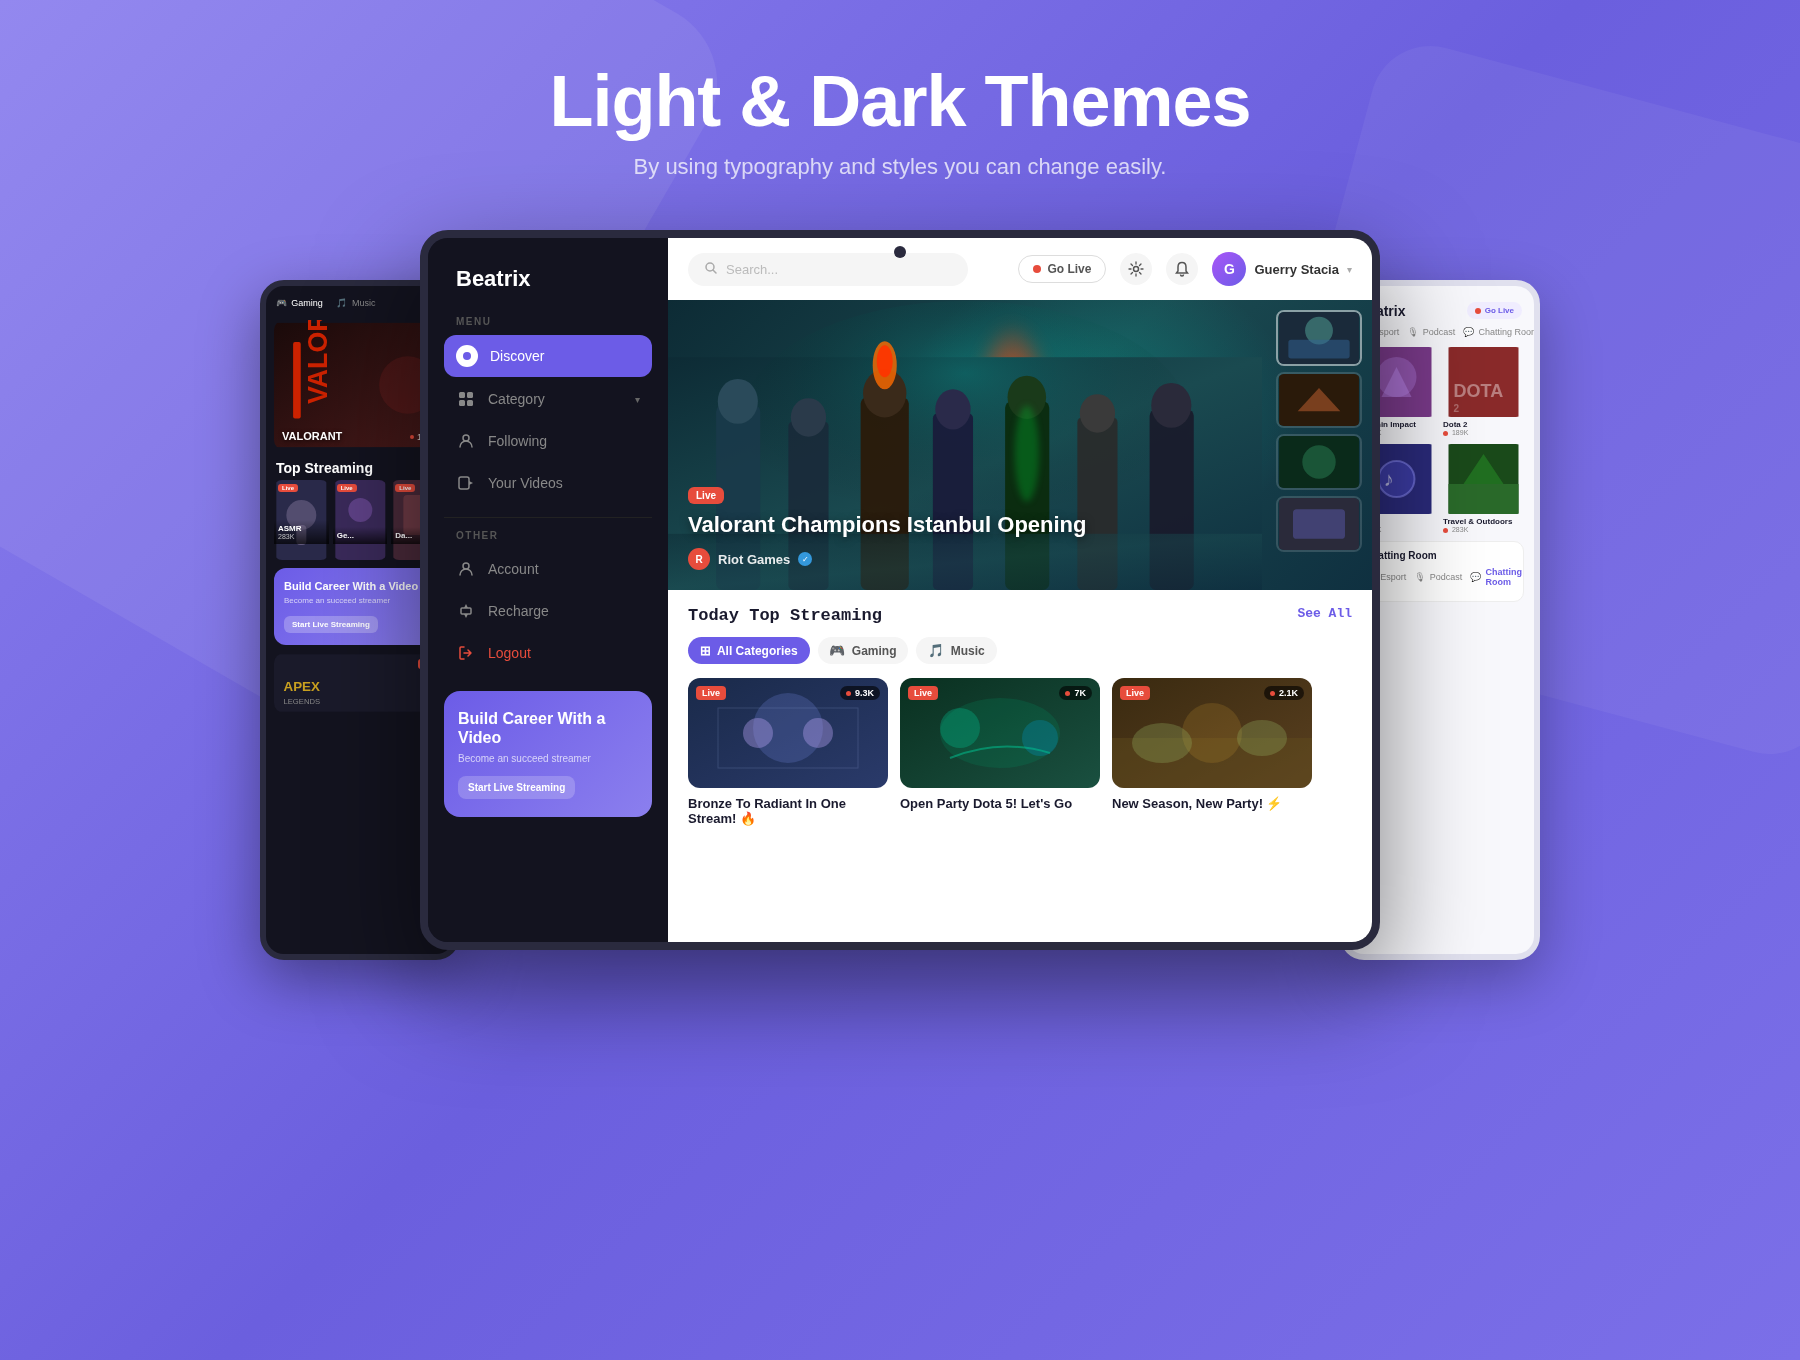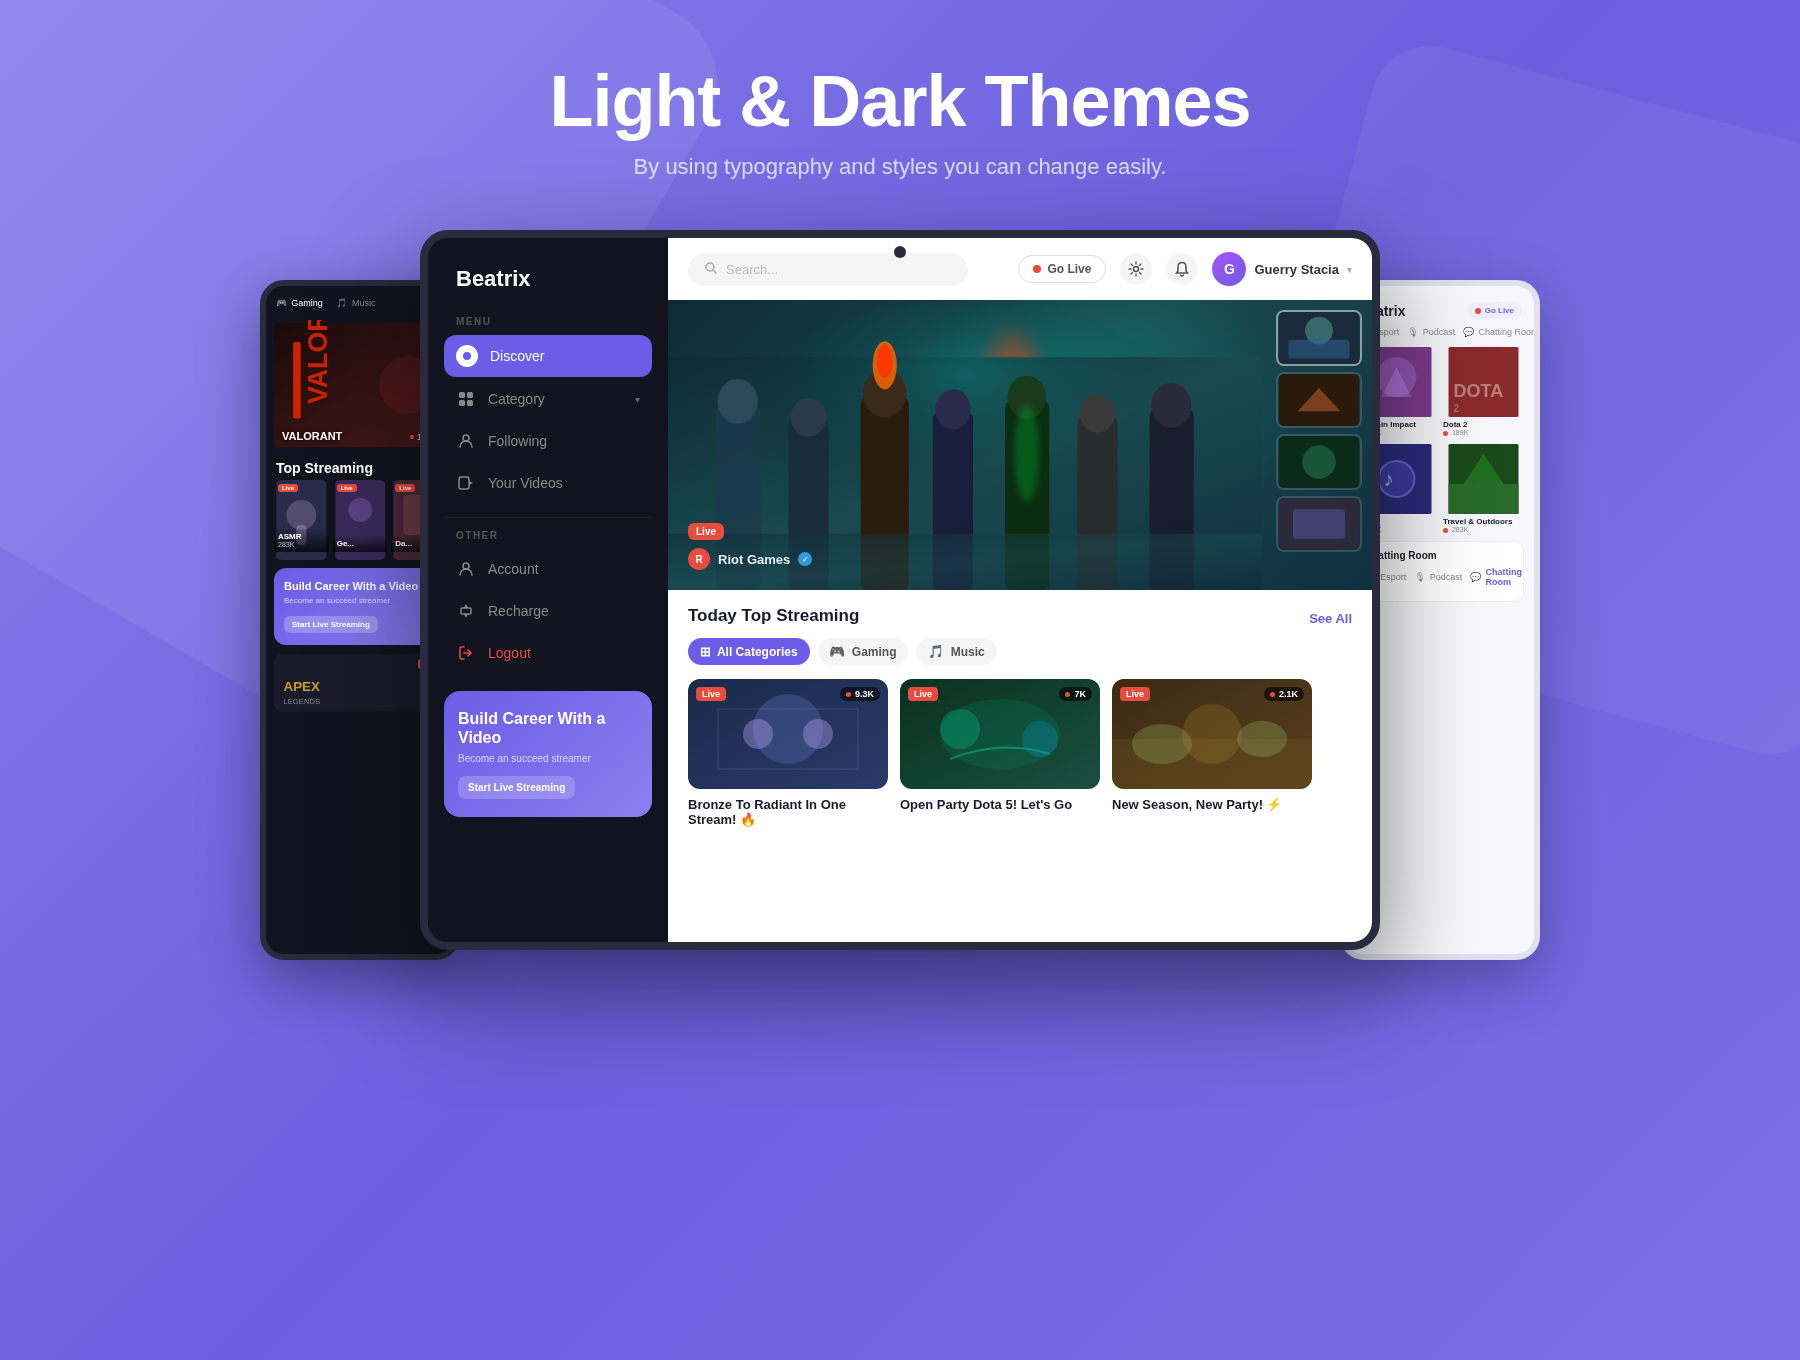--- a/index.html
+++ b/index.html
@@ -380,23 +380,24 @@
 
     
     .bottom-section {
       background: #fff;
       flex: 1;
       padding: 16px 20px;
       overflow: hidden;
     }
     .section-header {
       display: flex;
-      align-items: flex-end;
+      align-items: flex-start;
       justify-content: space-between;
       margin-bottom: 12px;
+      font-family: Liberation Mono, monospace;
     }
     .section-title {
       font-size: 17px;
       font-weight: 800;
       color: #1a1a2e;
     }
     .see-all {
       font-size: 13px;
       color: #6C5CE7;
       font-weight: 600;
@@ -535,21 +536,21 @@
     .lp-section-row {
       display: flex; justify-content: space-between; align-items: center;
       padding: 6px 10px 4px;
     }
     .lp-section-title { font-size: 14px; font-weight: 700; color: #fff; }
     .lp-small-cards { display: flex; gap: 4px; padding: 0 8px; }
     .lp-scard {
       flex: 1; height: 80px; border-radius: 8px; overflow: hidden; position: relative;
     }
     .lp-scard-info {
-      position: absolute; bottom: 8px; left: 0; right: 0;
+      position: absolute; bottom: 16px; left: 0; right: 0;
       background: linear-gradient(transparent, rgba(0,0,0,0.7));
       padding: 4px;
     }
     .lp-scard-name { font-size: 8px; font-weight: 700; color: #fff; }
     .lp-scard-viewers { font-size: 7px; color: rgba(255,255,255,0.7); }
     .lp-live-badge {
       position: absolute; top: 4px; left: 4px;
       background: #e74c3c; color: #fff; font-size: 6px; font-weight: 700;
       padding: 1px 4px; border-radius: 3px;
     }
@@ -1004,20 +1005,21 @@
             <div class="thumb-item">
               <svg class="game-art" viewBox="0 0 86 56">
                 <rect width="86" height="56" fill="#2a2a3a"></rect>
                 <rect x="15" y="12" width="56" height="32" fill="rgba(100,100,200,0.4)" rx="4"></rect>
               </svg>
             </div>
           </div>
 
           <div class="banner-info">
             <div class="live-badge">Live</div>
+            <div class="banner-title">Valorant Champions Istanbul Opening</div>
             <div class="banner-channel">
               <div class="channel-avatar">R</div>
               <span class="channel-name">Riot Games</span>
               <div class="verified-badge">✓</div>
             </div>
           </div>
         </div>
 
         <div class="bottom-section">
           <div class="section-header">

